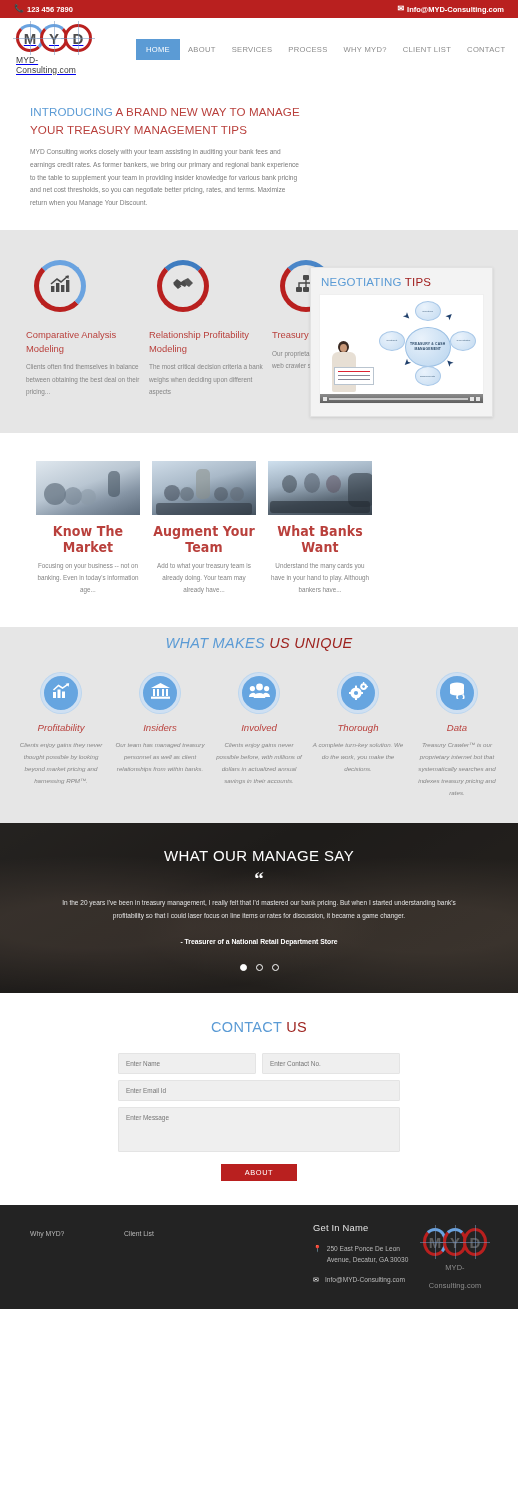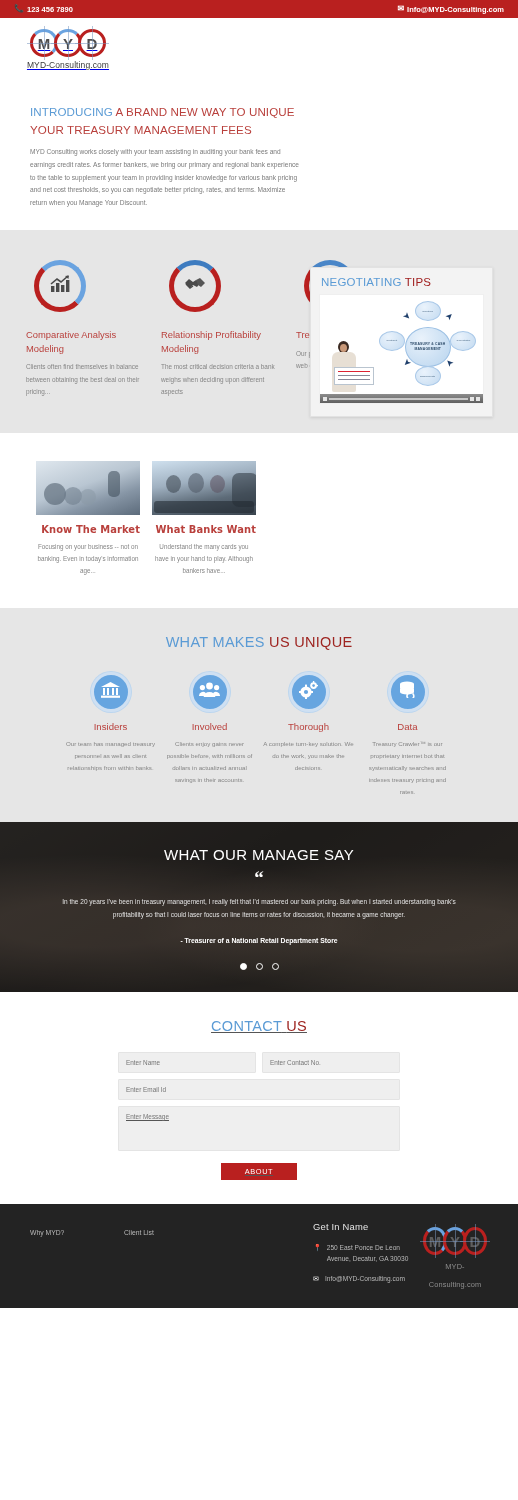--- a/index.html
+++ b/index.html
@@ -126,50 +126,50 @@
   .intro { padding:22px 0 20px 30px; width:300px; }
   .intro h2 {
     font-size:11.6px; line-height:1.55; font-weight:normal; letter-spacing:.1px;
   }
   .intro h2 .b { color:#5b9bd5; }
   .intro h2 .r { color:#b9403c; }
   .intro p { font-size:6.6px; line-height:1.95; color:#7b7b7b; margin-top:7px; }
 
   
   .sec-grey { background:#e6e6e6; }
-  .feat-row { display:flex; padding:30px 26px 34px; gap:12px; }
+  .feat-row { display:flex; padding:30px 26px 34px; gap:0; }
   .feat { width:123px; padding-right:8px; }
   .ringicon {
     width:52px; height:52px; border-radius:50%; margin:0 0 16px 8px;
     display:flex; align-items:center; justify-content:center; position:relative;
   }
   .ringicon .inner { position:relative; z-index:2; color:#4a4a4a; }
   .r-bluered { border:5px solid #b9201f; border-top-color:#6aa3e0; border-right-color:#6aa3e0; }
   .r-topblue { border:5px solid #b9201f; border-top-color:#3e7cc0; }
   .r-mostred { border:5px solid #b9201f; border-top-color:#4a86c8; }
   .r-allred  { border:5px solid #b9201f; }
   .feat h3 { font-size:9.4px; color:#b9403c; font-weight:normal; line-height:1.45; margin-bottom:6px; }
   .feat p { font-size:6.4px; line-height:1.95; color:#858585; }
 
   
   .sec-white { background:#fff; }
   .photo-row { display:flex; padding:28px 30px 30px; }
   .pcard { width:116px; padding:0 6px; text-align:center; }
   .pcard .ph { width:104px; height:54px; margin:0 auto 8px; overflow:hidden; position:relative; }
-  .pcard h3 { font-size:11px; color:#b9403c; font-weight:bold; margin-bottom:5px;
-    font-family:"DejaVu Sans Condensed","Liberation Sans Narrow","Liberation Sans",sans-serif; letter-spacing:.1px;text-align:right; }
+  .pcard h3 { font-size:14px; color:#b9403c; font-weight:bold; margin-bottom:5px;
+    font-family:"DejaVu Sans Condensed","Liberation Sans Narrow","Liberation Sans",sans-serif; letter-spacing:.1px; }
   .pcard p { font-size:6.3px; line-height:1.95; color:#858585; }
   .ph1 { background:linear-gradient(160deg,#dfe7ee,#b9c6d2 45%,#8796a6 70%,#5c6b7b); }
   .ph2 { background:linear-gradient(150deg,#cfe0ee,#e8e2d2 40%,#d9cfbb 65%,#9fb2c4); }
   .ph3 { background:linear-gradient(165deg,#cfdce8,#a9b9c8 40%,#6e7f90 70%,#46535f); }
   .ph4 { background:linear-gradient(170deg,#cfe0ee,#9fb0c0 38%,#5d6b78 68%,#3a444e); }
   .ph .blob { position:absolute; border-radius:50%; opacity:.55; }
 
   
-  .uniq { padding:26px 10px 24px; }
+  .uniq { padding:8px 10px 24px;font-style:italic; }
   .uniq h2 { text-align:center; font-size:14.5px; font-weight:normal; letter-spacing:.3px; margin-bottom:22px; }
   .uniq h2 .b { color:#5b9bd5; }
   .uniq h2 .r { color:#9e2420; }
   .uniq-row { display:flex; justify-content:center; }
   .uq { width:99px; text-align:center; padding:0 4px; }
   .uq-circle {
     width:40px; height:40px; border-radius:50%; margin:0 auto 9px;
     background:#66a5e0; border:3px solid #cfe0f2;
     display:flex; align-items:center; justify-content:center; color:#fff;
     box-shadow:0 0 0 1px #bcd6ef;
@@ -191,21 +191,21 @@
   .testi-in { position:relative; z-index:2; text-align:center; padding:24px 55px 0; }
   .testi-in h2 { color:#fff; font-size:15px; font-weight:normal; letter-spacing:.4px; }
   .quote-mark { color:#fff; font-size:19px; font-weight:bold; margin:5px 0 8px; line-height:1; font-family:"Liberation Serif", serif; }
   .testi-in p.q { color:#e3e3e3; font-size:6.5px; line-height:2.0; }
   .testi-in p.a { color:#fff; font-size:6.8px; font-weight:bold; margin-top:16px; }
   .dots { display:flex; justify-content:center; gap:9px; margin-top:19px; }
   .dot { width:7px; height:7px; border-radius:50%; border:1.3px solid #fff; }
   .dot.on { background:#fff; }
 
   
-  .contact { padding:26px 12px 24px; text-align:center;text-decoration:underline; }
+  .contact { padding:26px 12px 24px; text-align:center; }
   .contact h2 { font-size:14.5px; font-weight:normal; letter-spacing:.3px; margin-bottom:18px; }
   .contact h2 .b { color:#5b9bd5; }
   .contact h2 .r { color:#9e2420; }
   .cform { width:282px; margin:0 auto; }
   .crow { display:flex; gap:6px; margin-bottom:6px; }
   .cform input, .cform textarea {
     background:#efefef; border:1px solid #e4e4e4; outline:none;
     font-family:"Liberation Sans", sans-serif; font-size:6.4px; color:#8c8c8c;
     padding:6px 7px; width:100%; border-radius:1px;
   }
@@ -265,20 +265,29 @@
           <b>Y</b>
         </span>
         <span class="ring red">
           <i class="cross-h"></i>
             <i class="cross-v"></i>
           <b>D</b>
         </span>
       </span>
       <span class="logo-text">MYD-Consulting.com</span>
     </a>
+    <div class="nav">
+      <a href="#" class="active">HOME</a>
+      <a href="#">ABOUT</a>
+      <a href="#">SERVICES</a>
+      <a href="#">PROCESS</a>
+      <a href="#">WHY MYD?</a>
+      <a href="#">CLIENT LIST</a>
+      <a href="#">CONTACT</a>
+    </div>
   </div>
 
 
   <div class="video-card">
     <div class="video-title">
       <span class="b">NEGOTIATING</span>
       <span class="r">TIPS</span>
     </div>
     <div class="video-frame">
       <div class="diagram">
@@ -307,21 +316,21 @@
         <span class="vb-track"></span>
         <span class="vb-btn"></span>
         <span class="vb-btn"></span>
       </div>
     </div>
   </div>
 
   <div class="intro">
     <h2>
       <span class="b">INTRODUCING</span>
-      <span class="r">A BRAND NEW WAY TO UNIQUE YOUR TREASURY MANAGEMENT FEES</span>
+      <span class="r">A BRAND NEW WAY TO MANAGE YOUR TREASURY MANAGEMENT TIPS</span>
     </h2>
     <p>MYD Consulting works closely with your team assisting in auditing your bank fees and earnings credit rates.  As former bankers, we bring our primary and regional bank experience to the table to supplement your team in providing insider knowledge for various bank pricing and net cost thresholds, so you can negotiate better pricing, rates, and terms. Maximize return when you Manage Your Discount.</p>
   </div>
 
   <div class="sec-grey">
     <div class="feat-row">
 
       <div class="feat">
         <div class="ringicon r-bluered">
           <span class="inner">
@@ -381,20 +390,32 @@
           <i class="blob" style="width:22px;height:22px;left:8px;top:22px;background:#4a5a68;"></i>
           <i class="blob" style="width:18px;height:18px;left:28px;top:26px;background:#6d7c8a;"></i>
           <i class="blob" style="width:16px;height:16px;left:44px;top:28px;background:#8b99a6;"></i>
           <i class="blob" style="width:12px;height:26px;left:72px;top:10px;background:#3c4a58;border-radius:5px;"></i>
         </div>
         <h3>Know The Market</h3>
         <p>Focusing on your business -- not on banking. Even in today's information age...</p>
       </div>
 
 
+      <div class="pcard">
+        <div class="ph ph3">
+          <i class="blob" style="width:14px;height:30px;left:44px;top:8px;background:#8b8f8a;border-radius:5px;"></i>
+          <i class="blob" style="width:16px;height:16px;left:12px;top:24px;background:#3c4652;"></i>
+          <i class="blob" style="width:14px;height:14px;left:28px;top:26px;background:#55606c;"></i>
+          <i class="blob" style="width:14px;height:14px;left:62px;top:26px;background:#4a545f;"></i>
+          <i class="blob" style="width:14px;height:14px;left:78px;top:26px;background:#5e6872;"></i>
+          <i class="blob" style="width:96px;height:12px;left:4px;top:42px;background:#2a323b;border-radius:3px;"></i>
+        </div>
+        <h3>Augment Your Team</h3>
+        <p>Add to what your treasury team is already doing. Your team may already have...</p>
+      </div>
 
       <div class="pcard">
         <div class="ph ph4">
           <i class="blob" style="width:15px;height:18px;left:14px;top:14px;background:#3a434d;"></i>
           <i class="blob" style="width:16px;height:20px;left:36px;top:12px;background:#4e5864;"></i>
           <i class="blob" style="width:15px;height:18px;left:58px;top:14px;background:#5d5260;"></i>
           <i class="blob" style="width:26px;height:34px;left:80px;top:12px;background:#2e363f;border-radius:7px;"></i>
           <i class="blob" style="width:100px;height:12px;left:2px;top:40px;background:#1f262d;border-radius:3px;"></i>
         </div>
         <h3>What Banks Want</h3>
@@ -404,20 +425,35 @@
     </div>
   </div>
 
   <div class="sec-grey uniq">
     <h2>
       <span class="b">WHAT MAKES</span>
       <span class="r">US UNIQUE</span>
     </h2>
     <div class="uniq-row">
 
+      <div class="uq">
+        <div class="uq-circle">
+          <span>
+            <svg width="18" height="16" viewBox="0 0 18 16">
+                <rect x="1" y="9" width="3" height="6" fill="#fff"></rect>
+                <rect x="5.5" y="6.5" width="3" height="8.5" fill="#fff"></rect>
+                <rect x="10" y="8.5" width="3" height="6.5" fill="#fff"></rect>
+                <path d="M1.5 7 L6.5 2.5 L10.5 5 L16.5 0.8" stroke="#fff" stroke-width="1.5" fill="none"></path>
+                <path d="M13.5 0.8 L17.2 0.2 L16.6 3.8 Z" fill="#fff"></path>
+              </svg>
+          </span>
+        </div>
+        <h3>Profitability</h3>
+        <p>Clients enjoy gains they never thought possible by looking beyond market pricing and harnessing RPM™.</p>
+      </div>
 
       <div class="uq">
         <div class="uq-circle">
           <span>
             <svg width="19" height="16" viewBox="0 0 19 16">
                 <path d="M9.5 0 L19 5 H0 Z" fill="#fff"></path>
                 <rect x="2" y="6" width="2" height="7" fill="#fff"></rect>
                 <rect x="6" y="6" width="2" height="7" fill="#fff"></rect>
                 <rect x="11" y="6" width="2" height="7" fill="#fff"></rect>
                 <rect x="15" y="6" width="2" height="7" fill="#fff"></rect>

